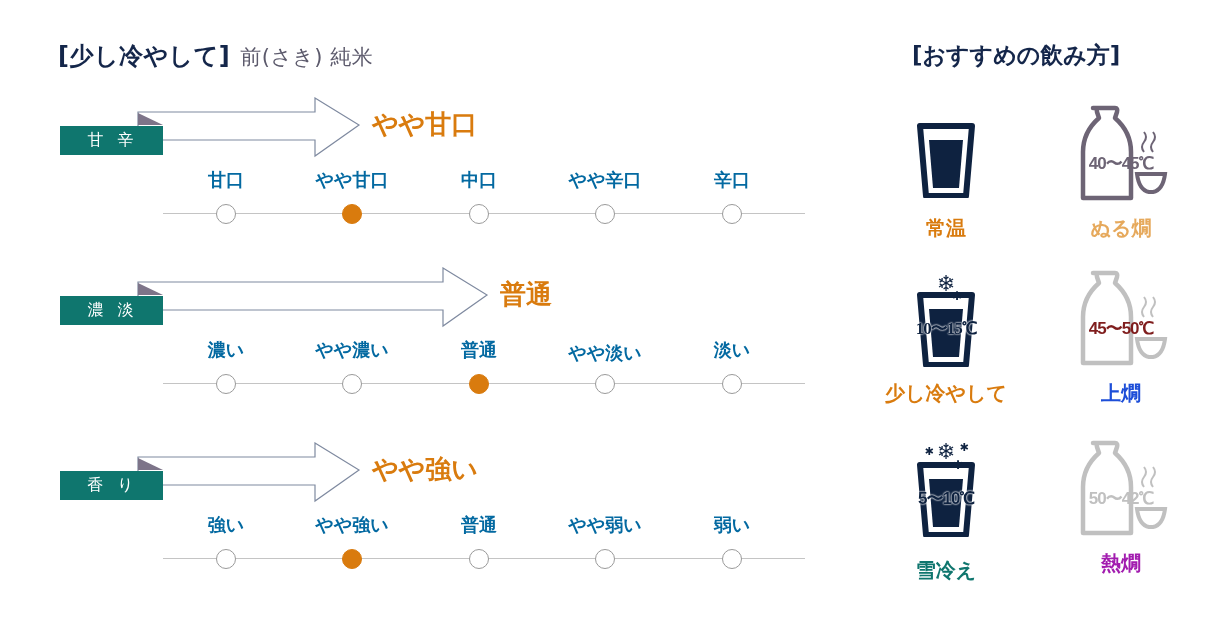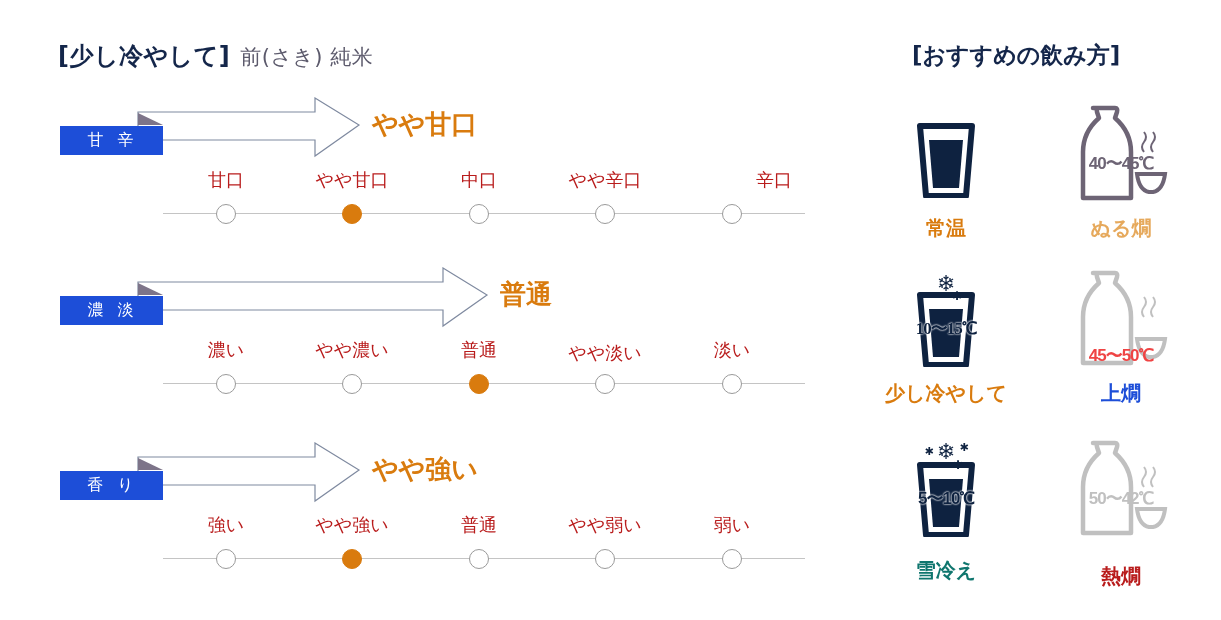--- a/index.html
+++ b/index.html
@@ -5,28 +5,28 @@
   html, body { margin:0; padding:0; background:#ffffff; }
   body { width:1221px; height:620px; position:relative; overflow:hidden;
          font-family:"DejaVu Sans", "Liberation Sans", sans-serif; }
   .abs { position:absolute; }
 
   .heading { position:absolute; top:40px; left:58px; font-size:24px; font-weight:bold; color:#14264a; letter-spacing:0.5px; white-space:nowrap; }
   .heading .sub { font-weight:normal; color:#5c5a6c; font-size:21px; margin-left:10px; }
   .heading2 { position:absolute; top:40px; left:883px; font-size:23px; font-weight:bold; color:#14264a; white-space:nowrap;margin-left:29px; }
 
   .section { position:absolute; left:0; width:830px; height:170px; }
-  .tag { position:absolute; left:60px; width:103px; height:29px; background:#1d4ed8;
+  .tag { position:absolute; left:60px; width:103px; height:29px; background:#0f766e;
          color:#ffffff; font-size:16px; display:flex; align-items:center; justify-content:center; letter-spacing:14px; padding-left:12px; box-sizing:border-box; }
   .fold { position:absolute; left:138px; width:0; height:0; border-left:25px solid #7d7489; border-top:12px solid transparent; }
   .arrow { position:absolute; left:138px; }
   .result { position:absolute; color:#d97b0e; font-size:26px; font-weight:bold; white-space:nowrap; }
 
   .scale-line { position:absolute; left:163px; width:642px; height:1px; background:#c4c4c4; }
-  .scale-label { position:absolute; width:120px; margin-left:-60px; text-align:center; color:#b91c1c; font-size:18px; font-weight:normal; white-space:nowrap; }
+  .scale-label { position:absolute; width:120px; margin-left:-60px; text-align:center; color:#0369a1; font-size:18px; font-weight:bold; white-space:nowrap; }
   .dot { position:absolute; width:18px; height:18px; margin-left:-10px; margin-top:-10px; border-radius:50%; border:1px solid #9a9a9a; background:#fff; }
   .dot.sel { background:#d97b0e; border-color:#d97b0e; }
 
   .serve { position:absolute; width:160px; text-align:center; }
   .serve-label { position:absolute; width:160px; text-align:center; font-size:20px; font-weight:bold; white-space:nowrap; }
   .temp { font-family:"Liberation Sans", sans-serif; font-size:17px; letter-spacing:-1px; font-weight:bold; }
 </style>
 </head>
 <body>
 
@@ -45,21 +45,21 @@
       <div class="result" style="left: 372px; top: 12px;">やや甘口</div>
       <div class="scale-line" style="top: 118px;"></div>
       <div class="scale-label" style="left: 226px; top: 73px;">甘口</div>
       <div class="dot" style="left: 226px; top: 119px;"></div>
       <div class="scale-label" style="left: 352px; top: 73px;">やや甘口</div>
       <div class="dot sel" style="left: 352px; top: 119px;"></div>
       <div class="scale-label" style="left: 479px; top: 73px;">中口</div>
       <div class="dot" style="left: 479px; top: 119px;"></div>
       <div class="scale-label" style="left: 605px; top: 73px;">やや辛口</div>
       <div class="dot" style="left: 605px; top: 119px;"></div>
-      <div class="scale-label" style="left: 732px; top: 73px; text-align: right;">辛口</div>
+      <div class="scale-label" style="left: 732px; top: 73px;">辛口</div>
       <div class="dot" style="left: 732px; top: 119px;"></div>
     </div>
     <div class="section" style="top: 265px;">
       <svg class="arrow" width="352" height="62" style="left: 137px; top: 2px;">
         <polygon points="1,15 306,15 306,1 350,28 306,59 306,43 1,43" fill="#ffffff" stroke="#7f8aa0" stroke-width="1.2"></polygon>
       </svg>
       <div class="fold" style="top: 18px;"></div>
       <div class="tag" style="top: 31px;">濃淡</div>
       <div class="result" style="left: 500px; top: 12px;">普通</div>
       <div class="scale-line" style="top: 118px;"></div>
@@ -120,21 +120,21 @@
         </svg></div>
       <div class="abs temp" style="width: 160px; text-align: center; top: 42px; color: rgb(14, 34, 64); text-shadow: rgb(255, 255, 255) 0px 0px 2px, rgb(255, 255, 255) 0px 0px 2px; font-family: Liberation Serif, serif;">10〜15℃</div>
       <div class="serve-label" style="top: 105px; color: rgb(217, 123, 14);">少し冷やして</div>
     </div>
     <div class="serve" style="left: 1041px; top: 275px;">
       <div class="abs" style="left: 38px; top: -6px;"><svg width="90" height="100" viewBox="0 0 90 100">
     <path d="M14 4 L36 4 Q39 4 38 8 L36 14 Q52 28 52 48 L52 94 L4 94 L4 48 Q4 28 20 14 L18 8 Q17 4 20 4 Z" fill="none" stroke="#c0c0c0" stroke-width="4.5" stroke-linejoin="round"></path>
     <path d="M58 70 L86 70 Q84 86 74 88 L70 88 Q60 86 58 70 Z" fill="none" stroke="#c0c0c0" stroke-width="4"></path>
     <path d="M65 48 q-4 -5 0 -10 q4 -5 0 -10 M74 48 q-4 -5 0 -10 q4 -5 0 -10" fill="none" stroke="#c0c0c0" stroke-width="2"></path>
         </svg></div>
-      <div class="abs temp" style="width: 160px; text-align: center; top: 42px; color: #ef4444; margin-top: 27px;">45〜50℃</div>
+      <div class="abs temp" style="width: 160px; text-align: center; top: 42px; color: #7f1d1d;">45〜50℃</div>
       <div class="serve-label" style="top: 105px; color: #1d4ed8;">上燗</div>
     </div>
     <div class="serve" style="left: 866px; top: 445px;">
       <div class="abs" style="left: 40px; top: -8px;"><svg width="80" height="100" viewBox="0 0 80 100">
           <text x="40" y="22" font-size="22" fill="#0e2240" text-anchor="middle">❄</text>
           <text x="23" y="18" font-size="11" fill="#0e2240" text-anchor="middle">✱</text>
           <text x="58" y="14" font-size="11" fill="#0e2240" text-anchor="middle">✱</text>
           <text x="52" y="32" font-size="12" fill="#0e2240" text-anchor="middle">✱</text>
     <path d="M14 28 L66 28 L60 98 L20 98 Z" fill="none" stroke="#0e2240" stroke-width="6" stroke-linejoin="round"></path>
     <path d="M23 42 L57 42 L53 90 L27 90 Z" fill="#0e2240"></path>
@@ -142,15 +142,15 @@
       <div class="abs temp" style="width: 160px; text-align: center; top: 42px; color: rgb(14, 34, 64); text-shadow: rgb(255, 255, 255) 0px 0px 2px, rgb(255, 255, 255) 0px 0px 2px;">5〜10℃</div>
       <div class="serve-label" style="top: 112px; color: #0f766e;">雪冷え</div>
     </div>
     <div class="serve" style="left: 1041px; top: 445px;">
       <div class="abs" style="left: 38px; top: -6px;"><svg width="90" height="100" viewBox="0 0 90 100">
     <path d="M14 4 L36 4 Q39 4 38 8 L36 14 Q52 28 52 48 L52 94 L4 94 L4 48 Q4 28 20 14 L18 8 Q17 4 20 4 Z" fill="none" stroke="#c0c0c0" stroke-width="4.5" stroke-linejoin="round"></path>
     <path d="M58 70 L86 70 Q84 86 74 88 L70 88 Q60 86 58 70 Z" fill="none" stroke="#c0c0c0" stroke-width="4"></path>
     <path d="M65 48 q-4 -5 0 -10 q4 -5 0 -10 M74 48 q-4 -5 0 -10 q4 -5 0 -10" fill="none" stroke="#c0c0c0" stroke-width="2"></path>
         </svg></div>
       <div class="abs temp" style="width: 160px; text-align: center; top: 42px; color: rgb(192, 192, 192);">50〜42℃</div>
-      <div class="serve-label" style="top: 118px; color: #b91c1c;">熱燗</div>
+      <div class="serve-label" style="top: 105px; color: #a21caf;">熱燗</div>
     </div>
   </div>
 
 </body></html>

